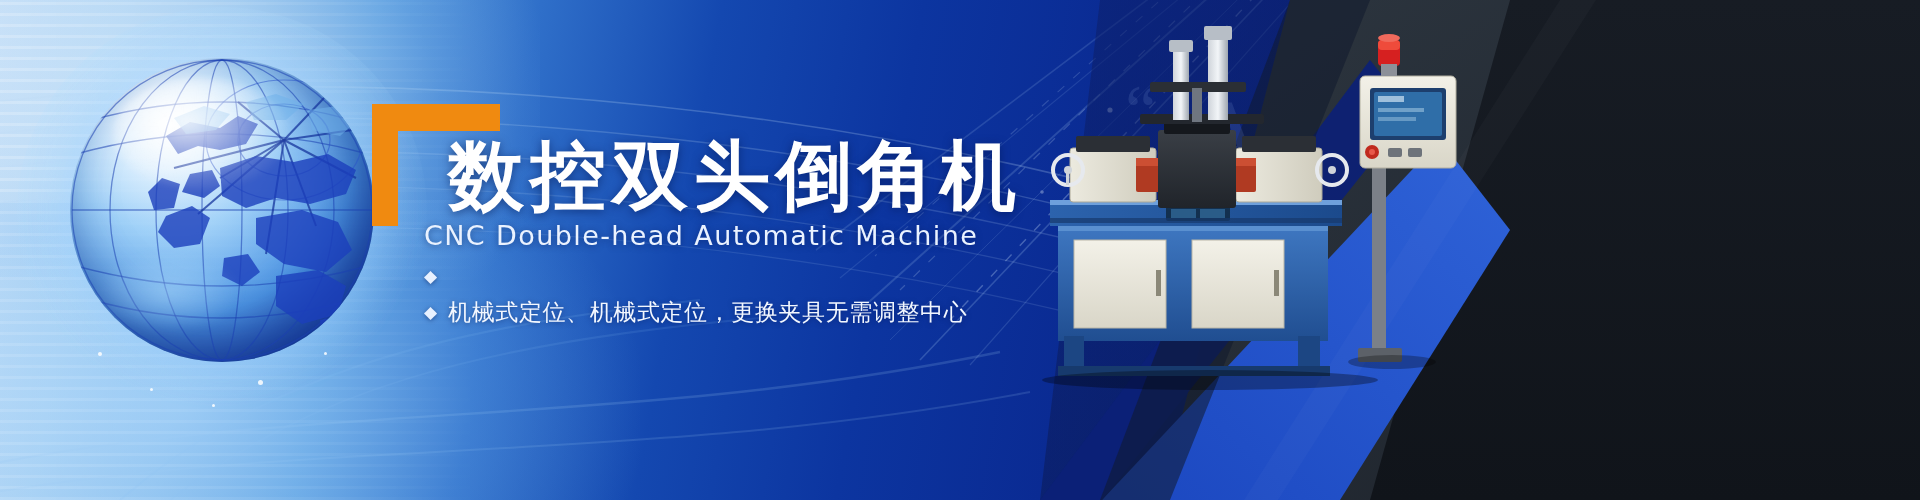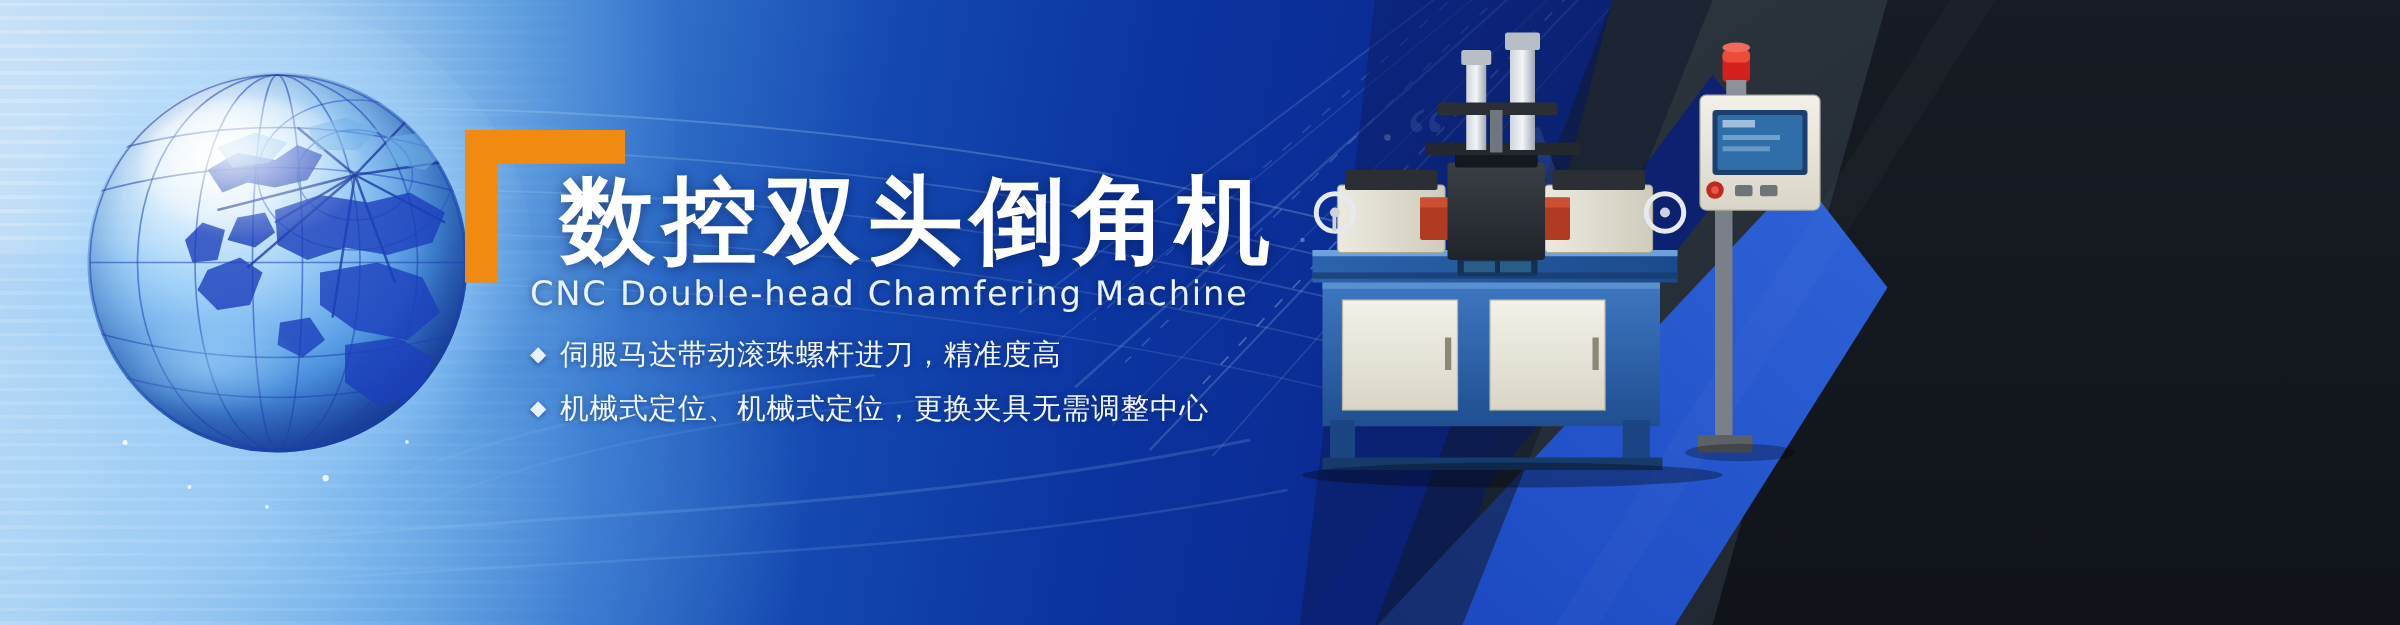--- a/index.html
+++ b/index.html
@@ -420,26 +420,25 @@
 
   <div class="content">
 
     <div class="bracket">
       <div class="v"></div>
       <div class="h"></div>
     </div>
 
     <h1 class="title">数控双头倒角机</h1>
 
-    <div class="subtitle">CNC Double-head Chamfering Machine</div>
+    <div class="subtitle">CNC Double-head Automatic Machine</div>
 
     <ul class="bullets">
       <li class="bullet">
         <span class="dia">◆</span>
-        <span class="btxt">伺服马达带动滚珠螺杆进刀，精准度高</span>
       </li>
       <li class="bullet">
         <span class="dia">◆</span>
         <span class="btxt">机械式定位、机械式定位，更换夹具无需调整中心</span>
       </li>
     </ul>
   </div>
 
 </div>
 

